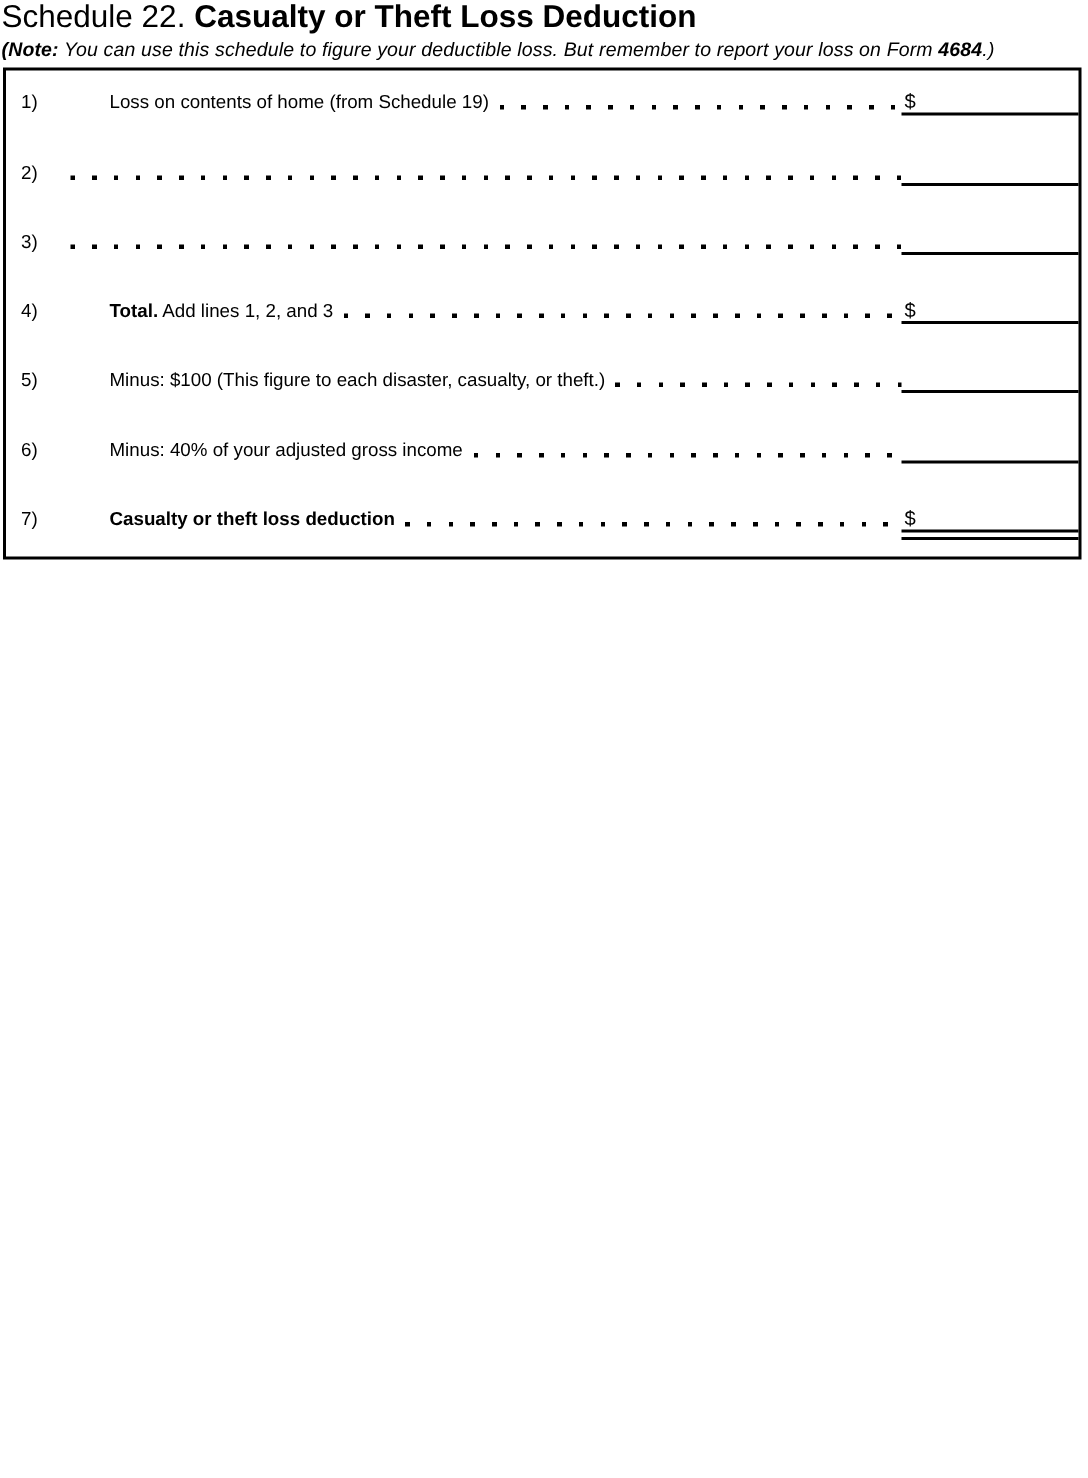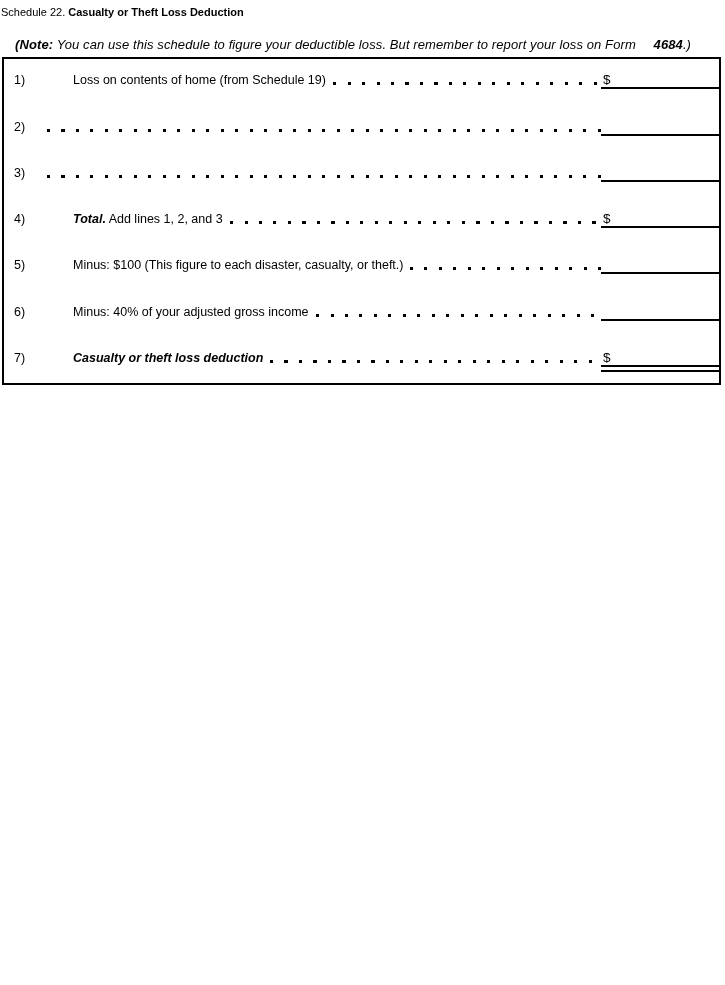--- a/index.html
+++ b/index.html
@@ -13,38 +13,38 @@
     font-family: "Liberation Sans", sans-serif;
     color: #000;
     position: relative;
   }
   .page {
     width: 725px;
     height: 985px;
     box-sizing: border-box;
   }
   .title {
-    margin: 3px 0 16px 1px;
-    font-size: 11px;
+    margin: 3px 0 4px 1px;
+    font-size: 21px;
     line-height: 18px;
     font-weight: normal;
     white-space: nowrap;
   }
   .title .title-main {
     font-weight: bold;
   }
   .note {
     margin: 4px 0 0 1px;
     font-size: 13px;
     line-height: 15px;
     font-style: italic;
     white-space: nowrap;
     letter-spacing: 0.1px;
   }
-  .note .note-bold { font-weight: bold; padding-left: 14px; }
+  .note .note-bold { font-weight: bold; }
   .schedule-box {
     margin: 5px 0 0 2px;
     width: 715px;
     height: 324px;
     border: 2px solid #000;
   }
   .row {
     display: flex;
     align-items: flex-end;
     height: 46.3px;
@@ -58,21 +58,21 @@
     margin-bottom: 18px;
     line-height: 13px;
   }
   .row .label {
     flex: none;
     white-space: nowrap;
     margin-bottom: 18px;
     line-height: 13px;
     margin-left: 33px;
   }
-  .row .label .label-bold { font-weight: bold; font-style: italic; }
+  .row .label .label-bold { font-weight: bold; }
   .row .leader {
     flex: 1;
     height: 3px;
     margin: 0 0 20px 7px;
     background: repeating-linear-gradient(to right, #000 0 3px, transparent 3px 14.5px);
     min-width: 10px;
   }
   .row .amount {
     flex: none;
     width: 118px;

